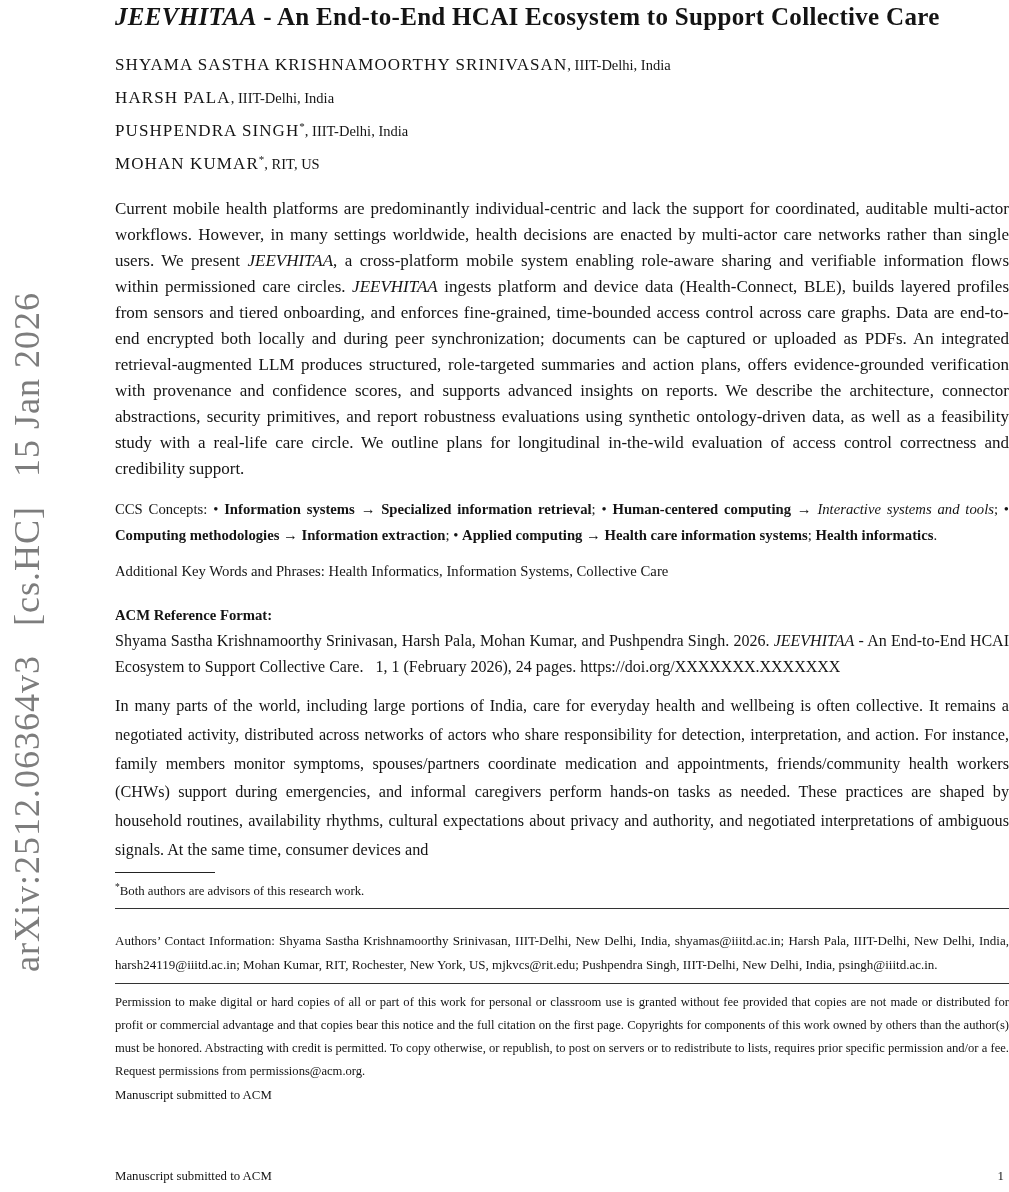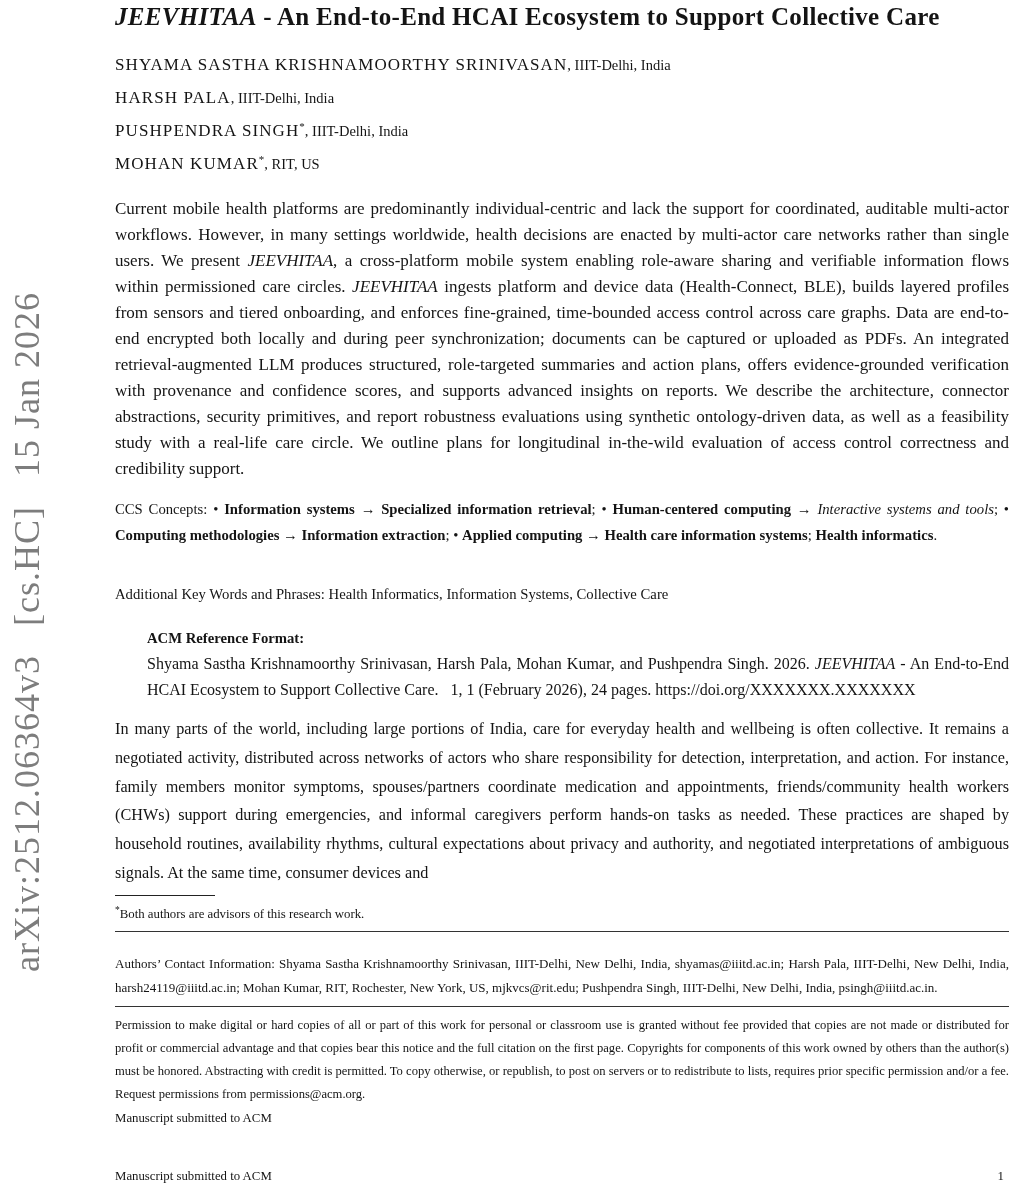--- a/index.html
+++ b/index.html
@@ -20,22 +20,22 @@
     font-size:25px;font-weight:bold;margin:3px 0 0 0;letter-spacing:.3px;
   }
   .authors{margin-top:23px;}
   .author-line{margin-bottom:11px;line-height:22px;}
   .author-name{font-size:17px;letter-spacing:1.1px;margin-top:36px;}
   .author-sup{font-size:11px;vertical-align:super;line-height:0;}
   .author-affil{font-size:14.5px;}
   p{margin:0;}
   .abstract{margin-top:21px;font-size:17px;line-height:26px;text-align:justify;}
   .ccs{margin-top:14px;font-size:14.7px;line-height:26px;text-align:justify;}
-  .keywords{margin-top:33px;font-size:14.7px;line-height:26px;}
-  .acmref{margin-top:18px;margin-left:32px;}
+  .keywords{margin-top:10px;font-size:14.7px;line-height:26px;}
+  .acmref{margin-top:18px;}
   .acmref-header{font-weight:bold;font-size:14.7px;line-height:26px;}
   .acmref-body{font-size:16px;line-height:26px;text-align:justify;font-family:Liberation Serif, serif;}
   .section{font-size:17.5px;font-weight:bold;margin:31px 0 0 0;}
   .section-num{margin-right:21px;}
   .intro{margin-top:12px;font-size:16.2px;line-height:28.8px;text-align:justify;}
   .footnote-rule{width:100px;border-top:1.4px solid #222;margin-top:7px;}
   .footnote{font-size:12.8px;line-height:20px;margin-top:4px;}
   .footnote sup{font-size:9.5px;}
   .rule-full{border-top:1.5px solid #333;margin-top:7px;}
   .contact{font-size:13px;line-height:23.5px;text-align:justify;margin-top:20px;}

